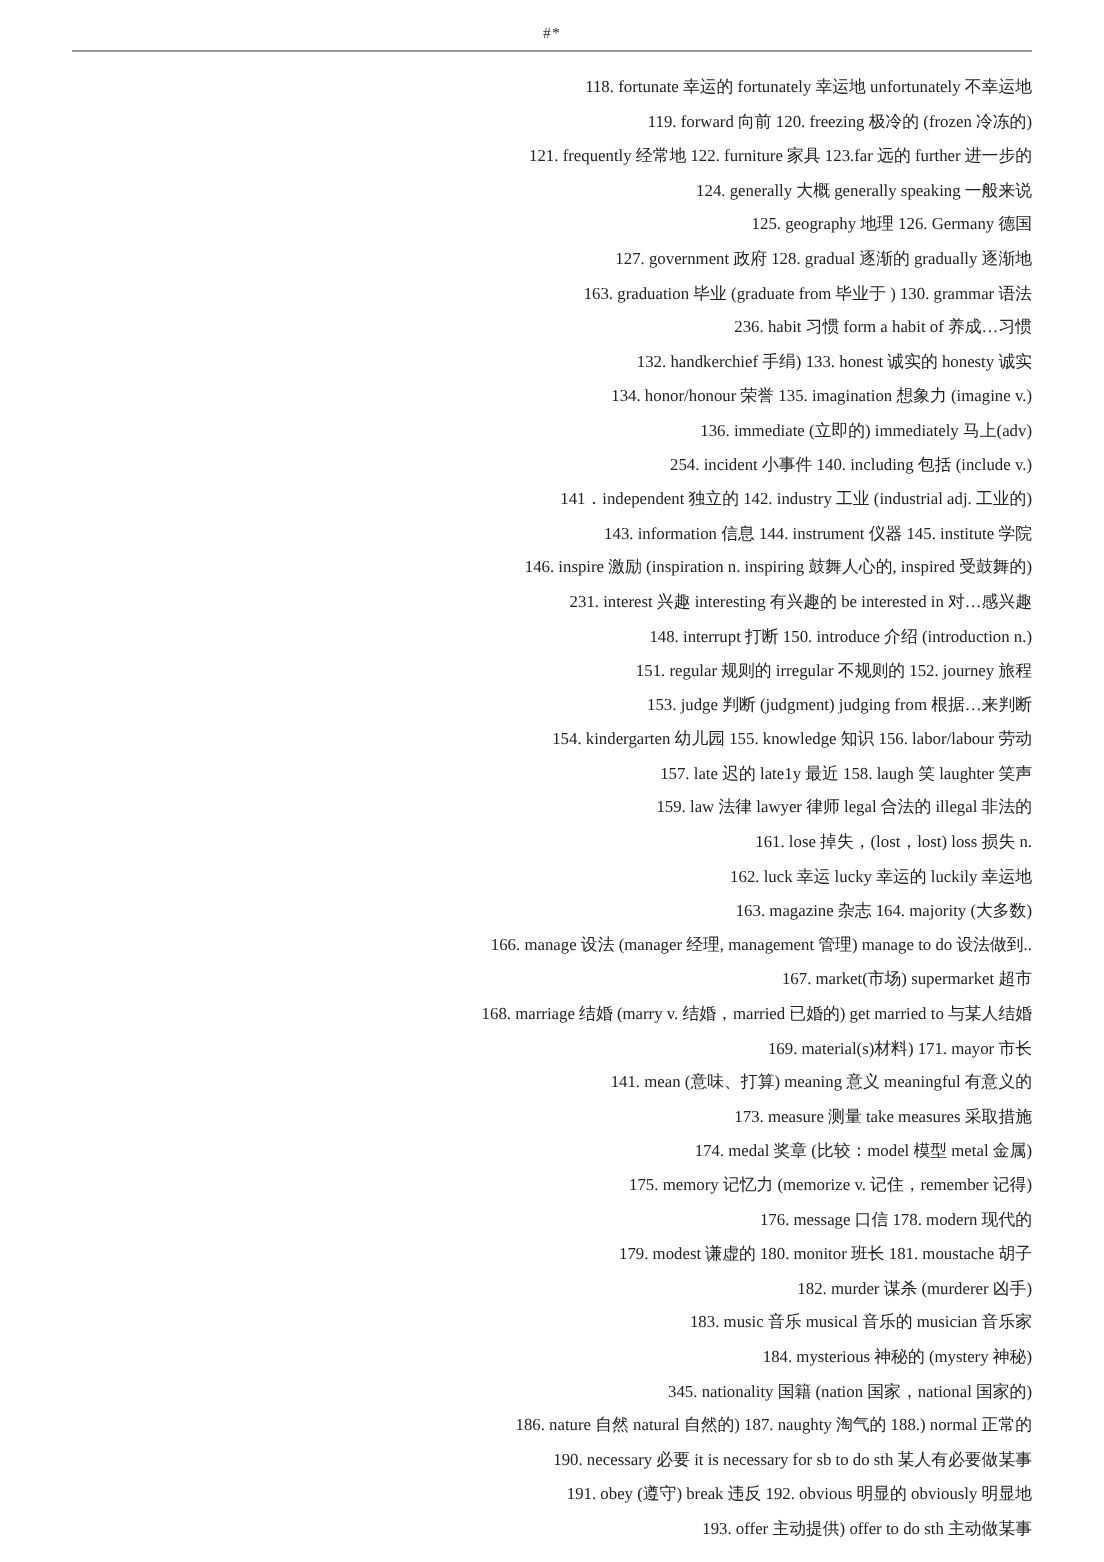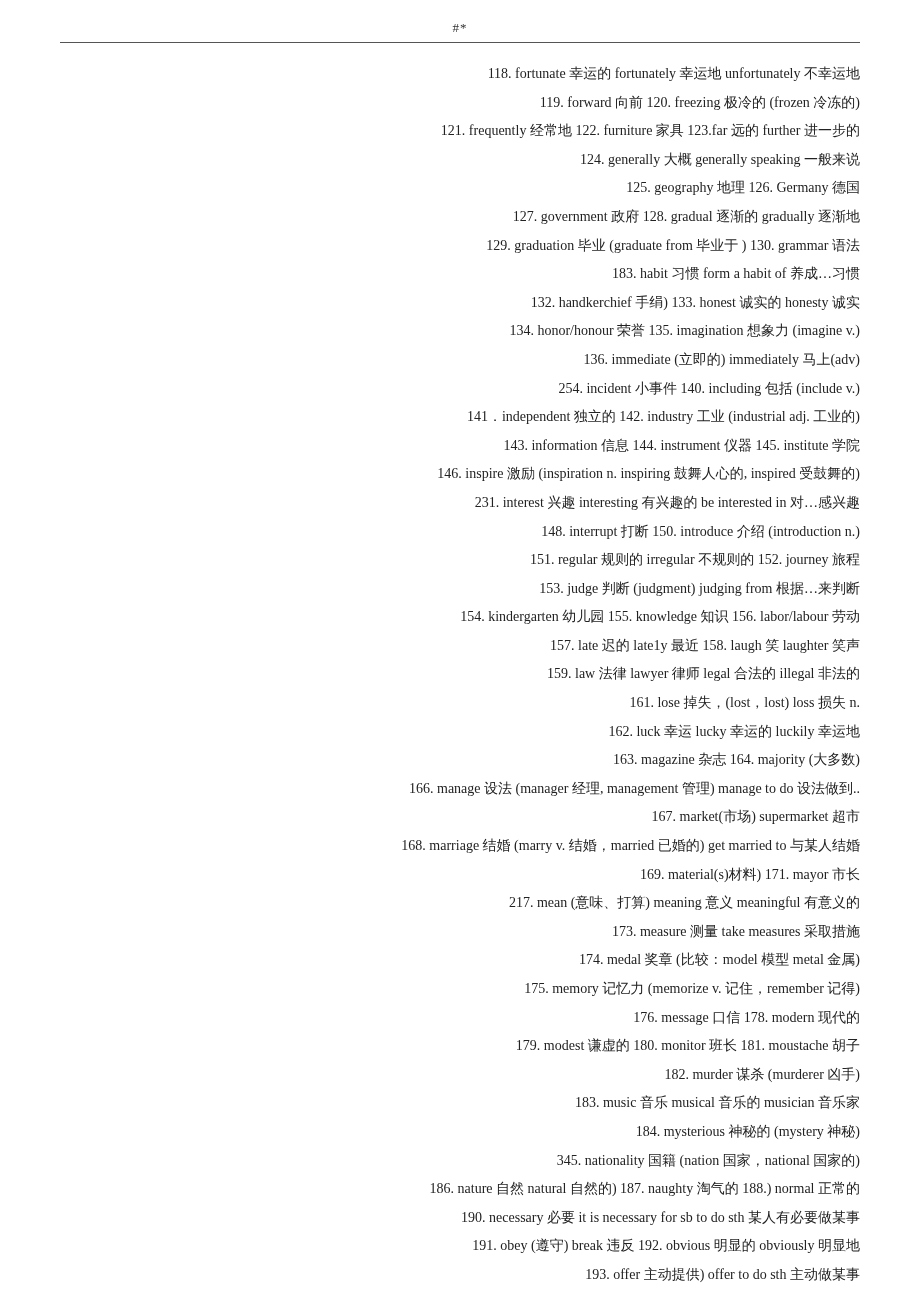--- a/index.html
+++ b/index.html
@@ -54,22 +54,22 @@
   <div class="header-line">
     <span class="header-text">#*</span>
   </div>
   <div class="content-lines" id="content-lines">
   <span class="line">118. fortunate 幸运的  fortunately 幸运地    unfortunately 不幸运地</span>
       <span class="line">119. forward 向前    120. freezing 极冷的  (frozen 冷冻的)</span>
       <span class="line">121. frequently  经常地 122. furniture  家具  123.far 远的  further 进一步的</span>
       <span class="line">124. generally  大概    generally speaking  一般来说</span>
       <span class="line">125. geography 地理   126. Germany 德国</span>
       <span class="line">127. government 政府   128. gradual  逐渐的  gradually 逐渐地</span>
-      <span class="line">129. graduation 毕业  (graduate from 毕业于   )    130. grammar 语法</span>
-      <span class="line">183. habit 习惯  form a habit of  养成…习惯</span>
+      <span class="line">163. graduation 毕业  (graduate from 毕业于   )    130. grammar 语法</span>
+      <span class="line">236. habit 习惯  form a habit of  养成…习惯</span>
       <span class="line">132. handkerchief 手绢)  133. honest 诚实的  honesty  诚实</span>
       <span class="line">134. honor/honour  荣誉   135. imagination  想象力  (imagine v.)</span>
       <span class="line">136. immediate (立即的)   immediately 马上(adv)</span>
       <span class="line">254. incident 小事件      140. including 包括  (include v.)</span>
       <span class="line">141．independent  独立的   142. industry 工业  (industrial adj. 工业的)</span>
       <span class="line">143. information  信息     144. instrument  仪器      145. institute 学院</span>
       <span class="line">146. inspire 激励  (inspiration n. inspiring 鼓舞人心的, inspired 受鼓舞的)</span>
       <span class="line">231. interest  兴趣  interesting 有兴趣的   be interested in 对…感兴趣</span>
       <span class="line">148. interrupt  打断      150. introduce 介绍  (introduction n.)</span>
       <span class="line">151. regular 规则的  irregular  不规则的     152. journey 旅程</span>
@@ -77,21 +77,21 @@
       <span class="line">154. kindergarten 幼儿园   155. knowledge  知识   156. labor/labour 劳动</span>
       <span class="line">157. late  迟的  late1y 最近    158. laugh 笑   laughter 笑声</span>
       <span class="line">159. law 法律  lawyer 律师    legal 合法的  illegal 非法的</span>
       <span class="line">161. lose 掉失，(lost，lost)      loss 损失 n.</span>
       <span class="line">162. luck  幸运  lucky 幸运的  luckily 幸运地</span>
       <span class="line">163. magazine 杂志        164. majority (大多数)</span>
       <span class="line">166. manage  设法  (manager 经理, management 管理)  manage to do  设法做到..</span>
       <span class="line">167. market(市场)  supermarket 超市</span>
       <span class="line">168. marriage  结婚  (marry v. 结婚，married 已婚的)  get married to  与某人结婚</span>
       <span class="line">169. material(s)材料)    171. mayor 市长</span>
-      <span class="line">217. mean (意味、打算)  meaning  意义  meaningful  有意义的</span>
+      <span class="line">141. mean (意味、打算)  meaning  意义  meaningful  有意义的</span>
       <span class="line">173. measure 测量  take measures  采取措施</span>
       <span class="line">174. medal  奖章  (比较：model  模型  metal  金属)</span>
       <span class="line">175. memory 记忆力  (memorize v.  记住，remember  记得)</span>
       <span class="line">176. message 口信      178. modern 现代的</span>
       <span class="line">179. modest 谦虚的    180. monitor 班长      181. moustache 胡子</span>
       <span class="line">182. murder 谋杀  (murderer 凶手)</span>
       <span class="line">183. music  音乐  musical 音乐的  musician  音乐家</span>
       <span class="line">184. mysterious  神秘的  (mystery 神秘)</span>
       <span class="line">345. nationality 国籍  (nation 国家，national 国家的)</span>
       <span class="line">186. nature  自然  natural 自然的)  187. naughty  淘气的   188.) normal  正常的</span>

